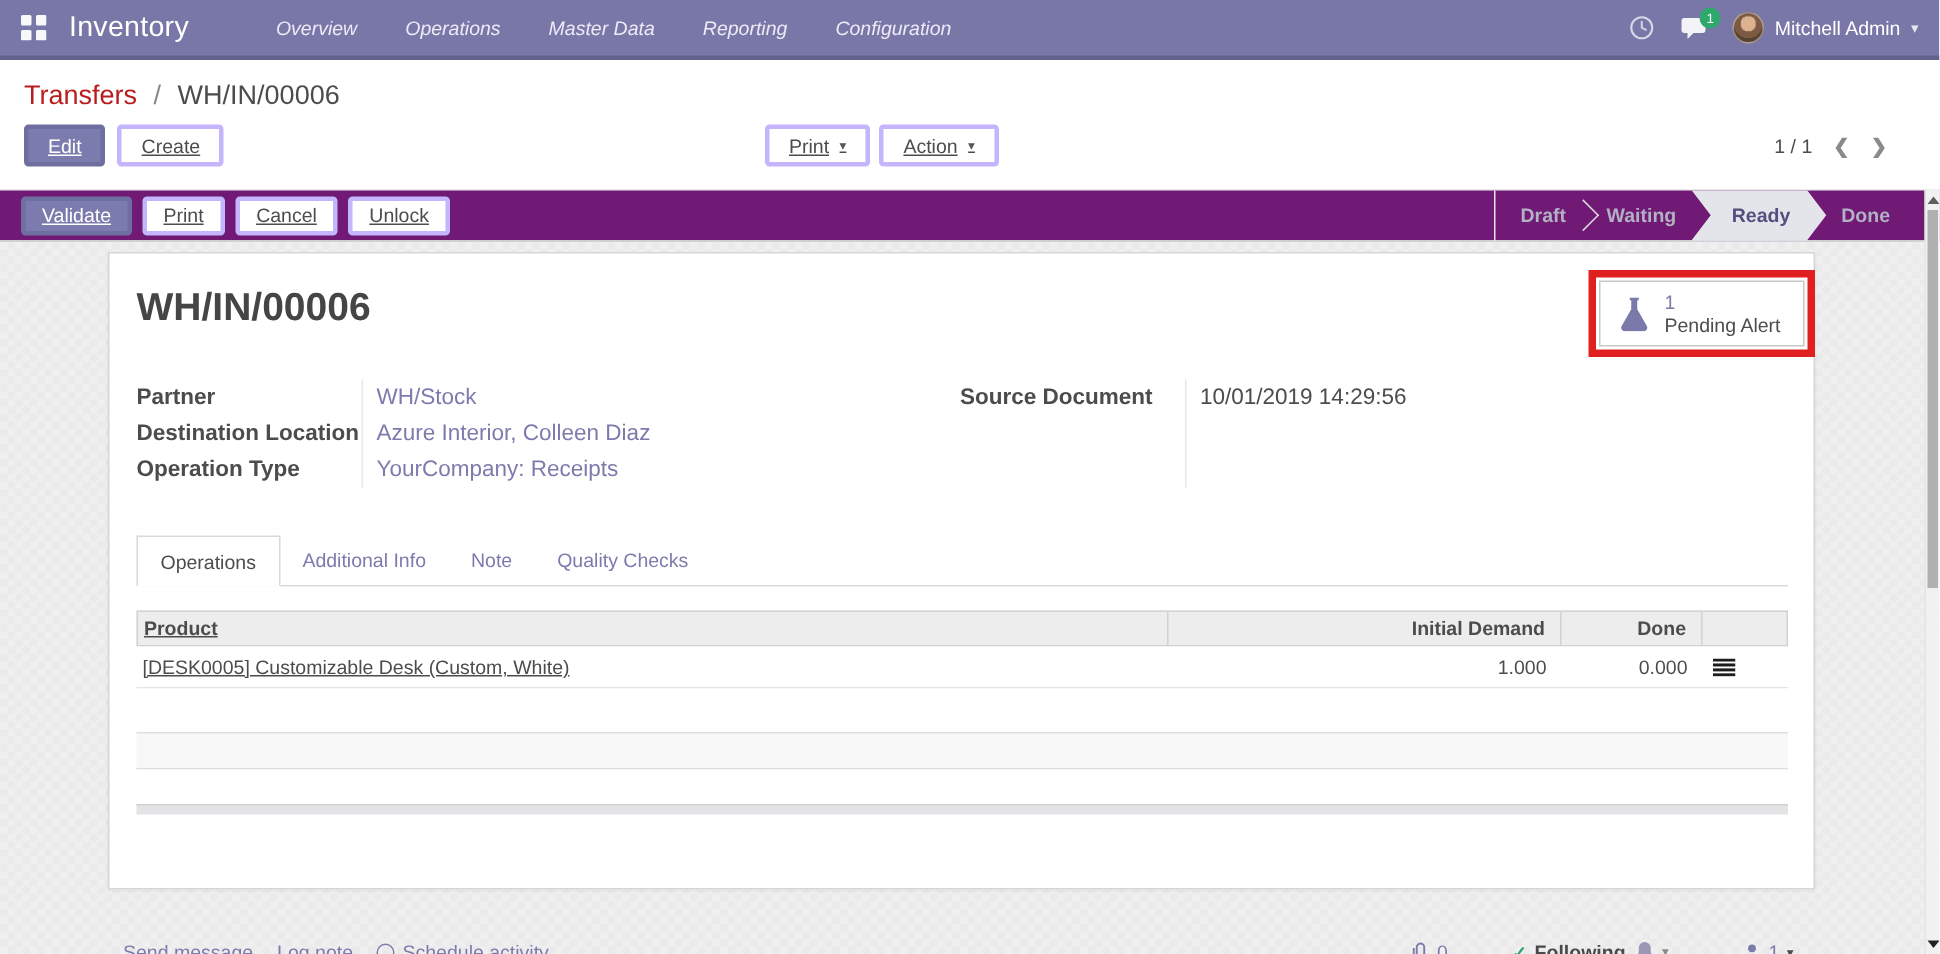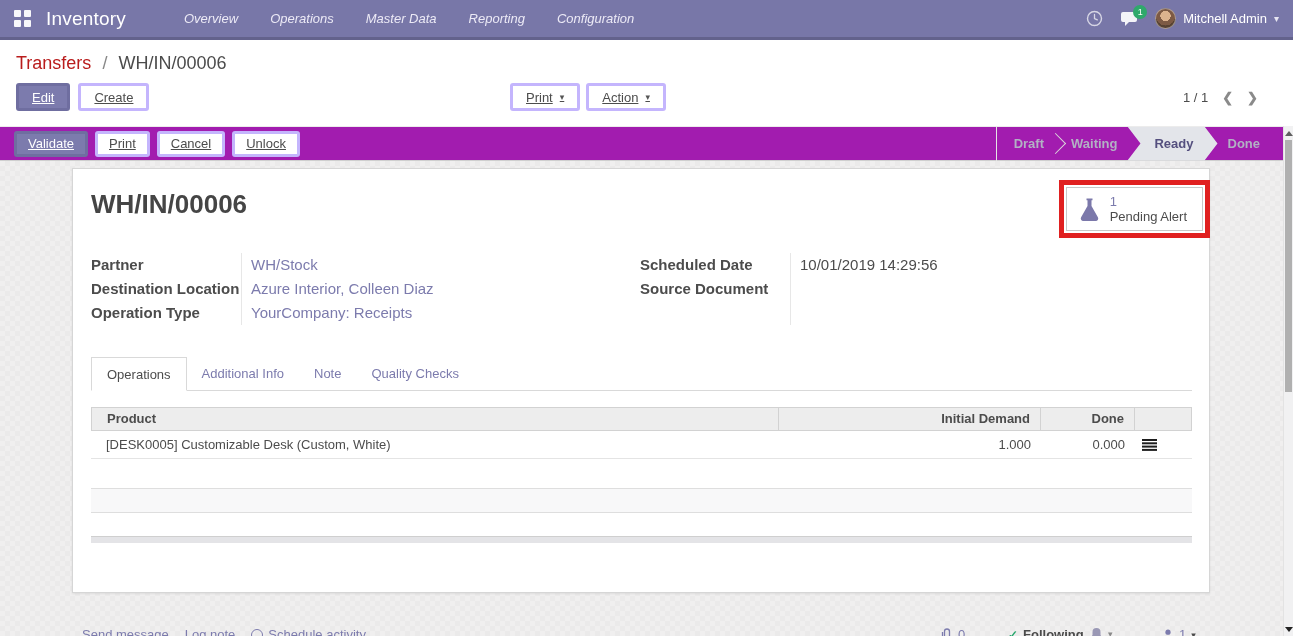--- a/index.html
+++ b/index.html
@@ -30,21 +30,21 @@
   .btn-group-left { display:flex; gap:8px; }
   .btn { height:28px; padding:0 13px; border:3px solid #c4b5fd; border-radius:3px; background:#fff; font-size:13px; color:#4c4c4c; display:inline-flex; align-items:center; gap:7px; cursor:pointer; font-family:"Liberation Sans", sans-serif;text-decoration:underline; }
   .btn-primary { background:#7c7bad; border-color:#6f6ea0; color:#fff; }
   .btn-caret { font-size:9px; color:#555; }
   .btn-group-center { position:absolute; left:494px; top:0; display:flex; gap:6px; }
   .pager { position:absolute; right:19px; top:0; height:28px; display:flex; align-items:center; gap:14px; }
   .pager-value { font-size:13px; color:#4c4c4c; }
   .pager-chev { color:#8a8a8a; font-size:13px; font-weight:bold; cursor:pointer; }
 
   
-  .statusbar { height:35px; background:#a21caf; border-top:1px solid #ececec; border-bottom:1px solid #cfcfcf; display:flex; align-items:center; padding:0 14px 0 14px; }
+  .statusbar { height:35px; background:#701a75; border-top:1px solid #ececec; border-bottom:1px solid #cfcfcf; display:flex; align-items:center; padding:0 14px 0 14px; }
   .sb-buttons { display:flex; gap:7px; }
   .btn-sm { height:26px; padding:0 11px; }
   .steps { margin-left:auto; margin-right:6px; display:flex; align-items:center; height:34px; border-left:1px solid #e4e4e4; padding-left:4px; }
   .step { color:#b2b1c4; font-weight:600; font-size:13px; padding:0 13px; cursor:pointer; }
   .step-sep { width:15px; height:15px; border-top:1px solid #dadada; border-right:1px solid #dadada; transform:rotate(45deg); margin:0 -5px 0 -9px; }
   .step-active { background:#e3e5ea; color:#544f7e; font-weight:700; height:34px; line-height:34px; padding:0 24px 0 27px; margin:0 -3px; clip-path:polygon(0 0, calc(100% - 13px) 0, 100% 50%, calc(100% - 13px) 100%, 0 100%, 13px 50%); }
 
   
   .content { position:relative; height:475px; background-color:#f0efef;
     background-image:
@@ -72,21 +72,21 @@
   .g-right { margin-left:94px; }
   .g-right .fcol-labels { width:150px; }
   .g-right .fvalues { width:250px; }
 
   .tabs { margin-top:32px; height:34px; border-bottom:1px solid #d9d9d9; display:flex; }
   .tab { padding:0 15px; line-height:34px; color:#7c7bad; font-size:13px; cursor:pointer; }
   .tab-active { background:#fff; border:1px solid #d9d9d9; border-bottom:1px solid #fff; margin-bottom:-1px; color:#4c4c4c; }
 
   .otable { margin-top:16px; }
   .thead { display:flex; height:24px; line-height:22px; background:#ededed; border:1px solid #d2d2d2; font-weight:bold; color:#4c4c4c; }
-  .c-product { flex:1; padding-left:15px; overflow:hidden; white-space:nowrap; }
+  .c-product { flex:1; padding-left:4px; overflow:hidden; white-space:nowrap;text-decoration:underline; }
   .c-demand { width:262px; text-align:right; padding-right:10px; }
   .c-done { width:94px; text-align:right; padding-right:10px; }
   .c-icon { width:57px; }
   .thead .c-demand, .thead .c-done, .thead .c-icon { border-left:1px solid #d2d2d2; }
   .trow { display:flex; height:28px; line-height:27px; border-bottom:1px solid #e4e4e4; background:#fff; cursor:pointer; }
   .trow .c-icon { display:flex; align-items:center; padding-left:7px; }
   .row-empty-a { height:29px; background:#fff; }
   .row-empty-b { height:25px; background:#f8f8f9; border-top:1px solid #dedede; border-bottom:1px solid #dedede; }
   .row-empty-c { height:23px; background:#fff; }
   .tfoot-strip { height:7px; background:#e4e4e7; border-top:1px solid #cfcfcf; }
@@ -221,21 +221,20 @@
             <span class="flabel">Operation Type</span>
           </div>
           <div class="fcol fvalues">
             <span class="fvalue link">WH/Stock</span>
             <span class="fvalue link">Azure Interior, Colleen Diaz</span>
             <span class="fvalue link">YourCompany: Receipts</span>
           </div>
         </div>
         <div class="fgroup g-right">
           <div class="fcol fcol-labels">
-            <span class="flabel">Scheduled Date</span>
             <span class="flabel">Source Document</span>
           </div>
           <div class="fcol fvalues">
             <span class="fvalue">10/01/2019 14:29:56</span>
             <span class="fvalue"></span>
           </div>
         </div>
       </div>
 
       <div class="tabs">

